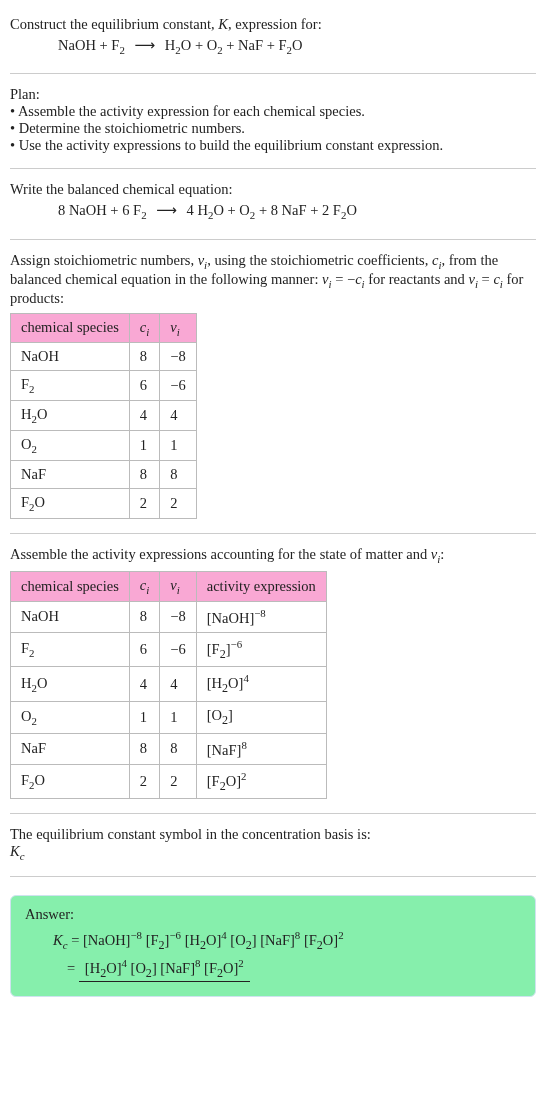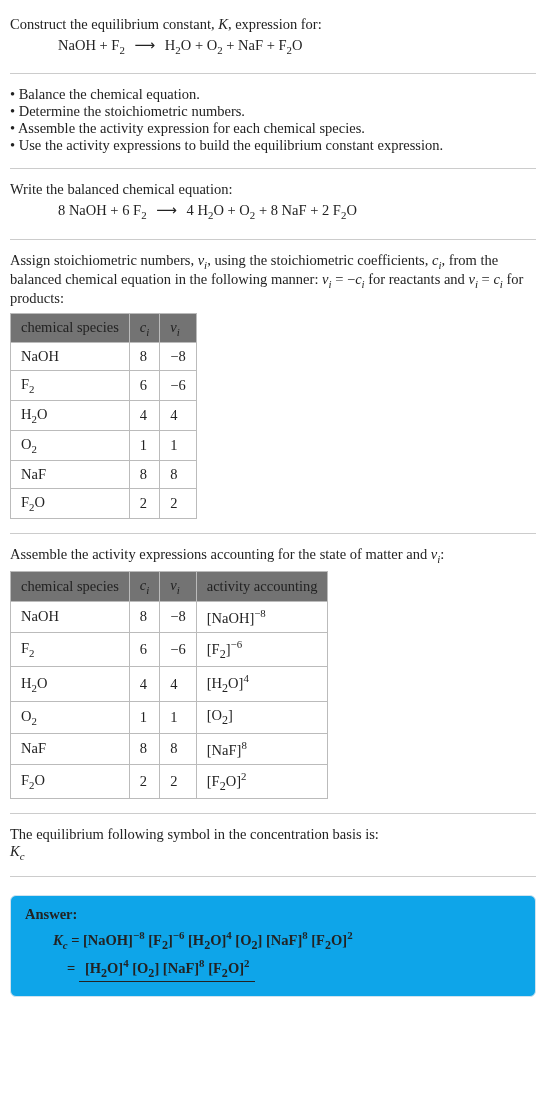--- a/index.html
+++ b/index.html
@@ -28,29 +28,28 @@
   }
   table.data th, table.data td {
     border: 1px solid #bbb;
     padding: 5px 10px;
     text-align: left;
     font-weight: normal;
     font-family: Georgia, serif;
     font-size: 14.5px;
   }
   table.data th {
-    background: #737373;
+    background: #f9a8d4;
   }
   .answer-box {
-    background: #0ea5e9;
+    background: #86efac;
     border: 1px solid #cfe3ef;
     border-radius: 6px;
     padding: 10px 14px 14px 14px;
     margin-top: 6px;
-    font-weight: bold;
   }
   .frac {
     display: inline-block;
     vertical-align: middle;
     text-align: left;
   }
   .frac .num {
     display: block;
     padding: 0 6px;
     border-bottom: 1px solid #222;
@@ -84,23 +83,23 @@
     <span> + </span>
     <span class="species"><span>NaF</span></span>
     <span> + </span>
     <span class="species"><span>F</span><span class="sub">2</span><span>O</span></span>
   </div>
 </div>
 
 <hr class="rule">
 
 <div class="section">
-  <div>• Balance the chemical equation.</div>
+  <div>Plan:</div>
+  <div>• Assemble the activity expression for each chemical species.</div>
   <div>• Determine the stoichiometric numbers.</div>
-  <div>• Assemble the activity expression for each chemical species.</div>
   <div>• Use the activity expressions to build the equilibrium constant expression.</div>
 </div>
 
 <hr class="rule">
 
 <div class="section">
   <div>Write the balanced chemical equation:</div>
   <div class="line">
     <span class="species"><span>8</span> <span>NaOH</span></span>
     <span> + </span>
@@ -168,21 +167,21 @@
 <div class="section">
   <div>
     <span>Assemble the activity expressions accounting for the state of matter and </span><span class="italic">ν</span><span class="sub italic">i</span><span>:</span>
   </div>
   <table class="data">
     <tbody>
         <tr>
       <th>chemical species</th>
       <th><span class="italic">c</span><span class="sub italic">i</span></th>
       <th><span class="italic">ν</span><span class="sub italic">i</span></th>
-      <th>activity accounting</th>
+      <th>activity expression</th>
     </tr>
     </tbody>
       <tbody id="t2body">
         <tr>
           <td>NaOH</td>
           <td>8</td>
           <td>−8</td>
           <td>[NaOH]<span class="sup">−8</span></td>
         </tr>
         <tr>
@@ -215,21 +214,21 @@
           <td>2</td>
           <td>[F<sub>2</sub>O]<span class="sup">2</span></td>
         </tr>
       </tbody>
   </table>
 </div>
 
 <hr class="rule">
 
 <div class="section">
-  <div>The equilibrium following symbol in the concentration basis is:</div>
+  <div>The equilibrium constant symbol in the concentration basis is:</div>
   <div><span class="italic">K</span><span class="sub italic">c</span></div>
 </div>
 
 <hr class="rule">
 
 <div class="section">
   <div class="answer-box">
     <div>Answer:</div>
     <div class="eq-indent" style="margin-top:6px">
       <div>

